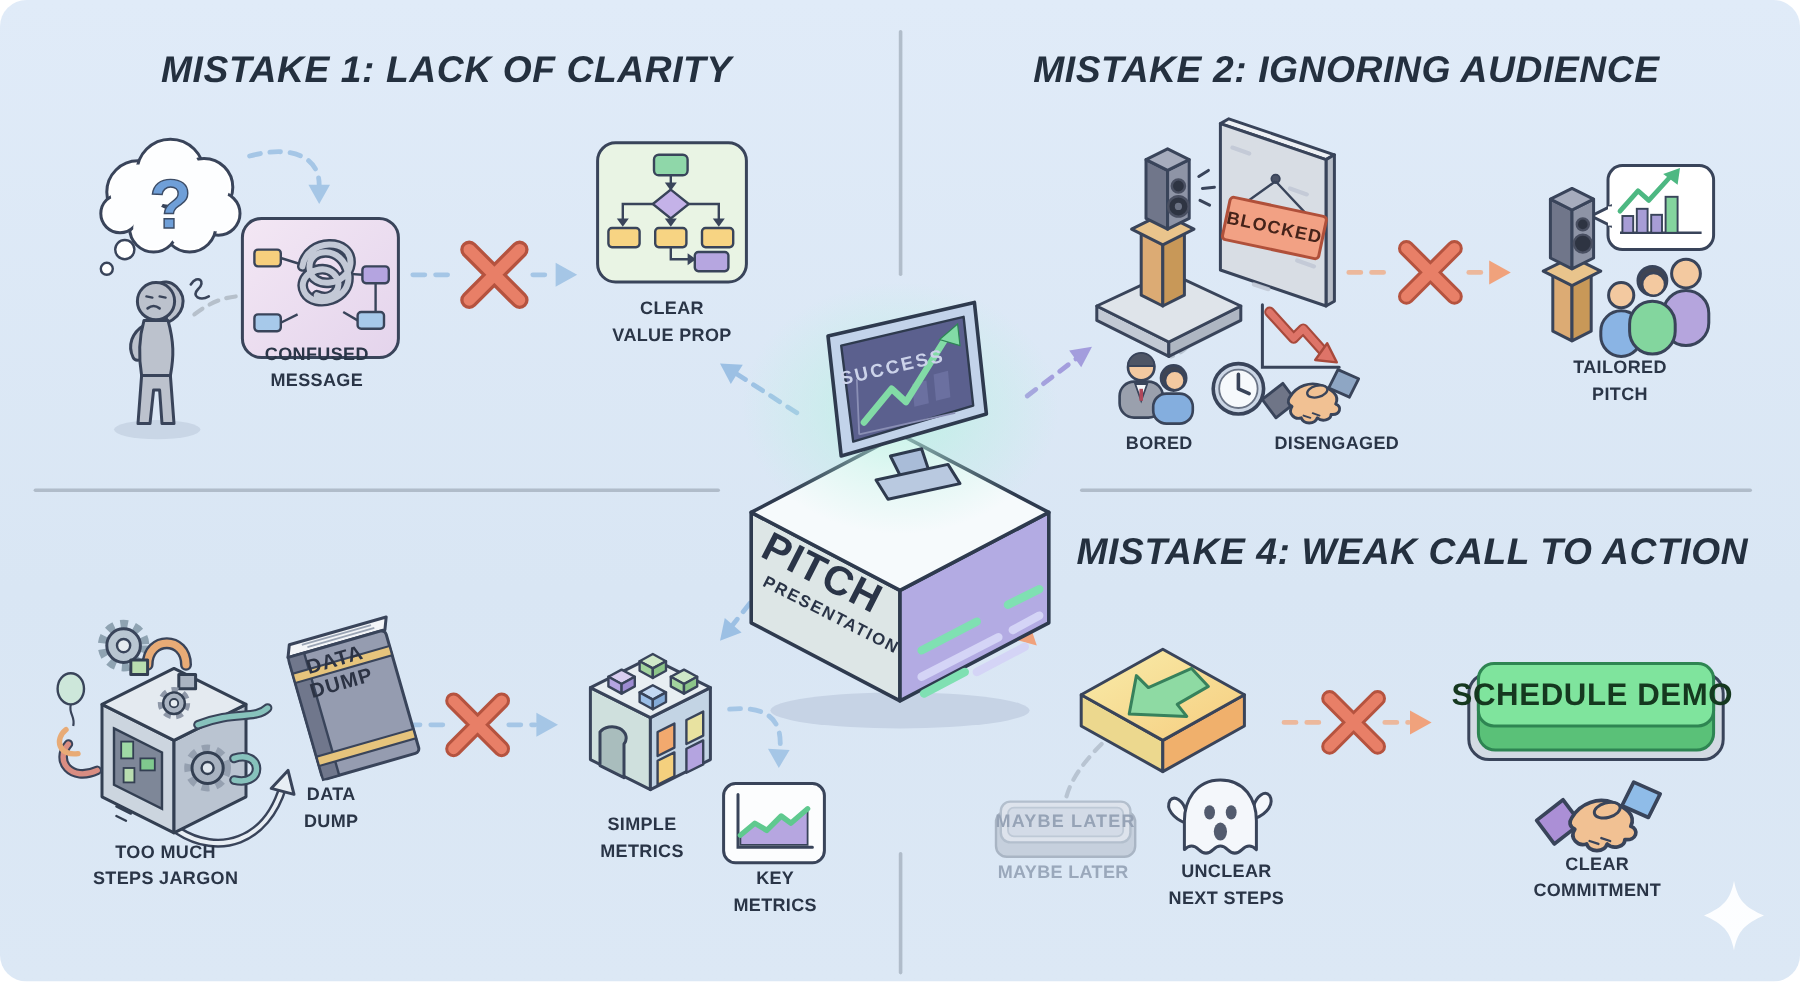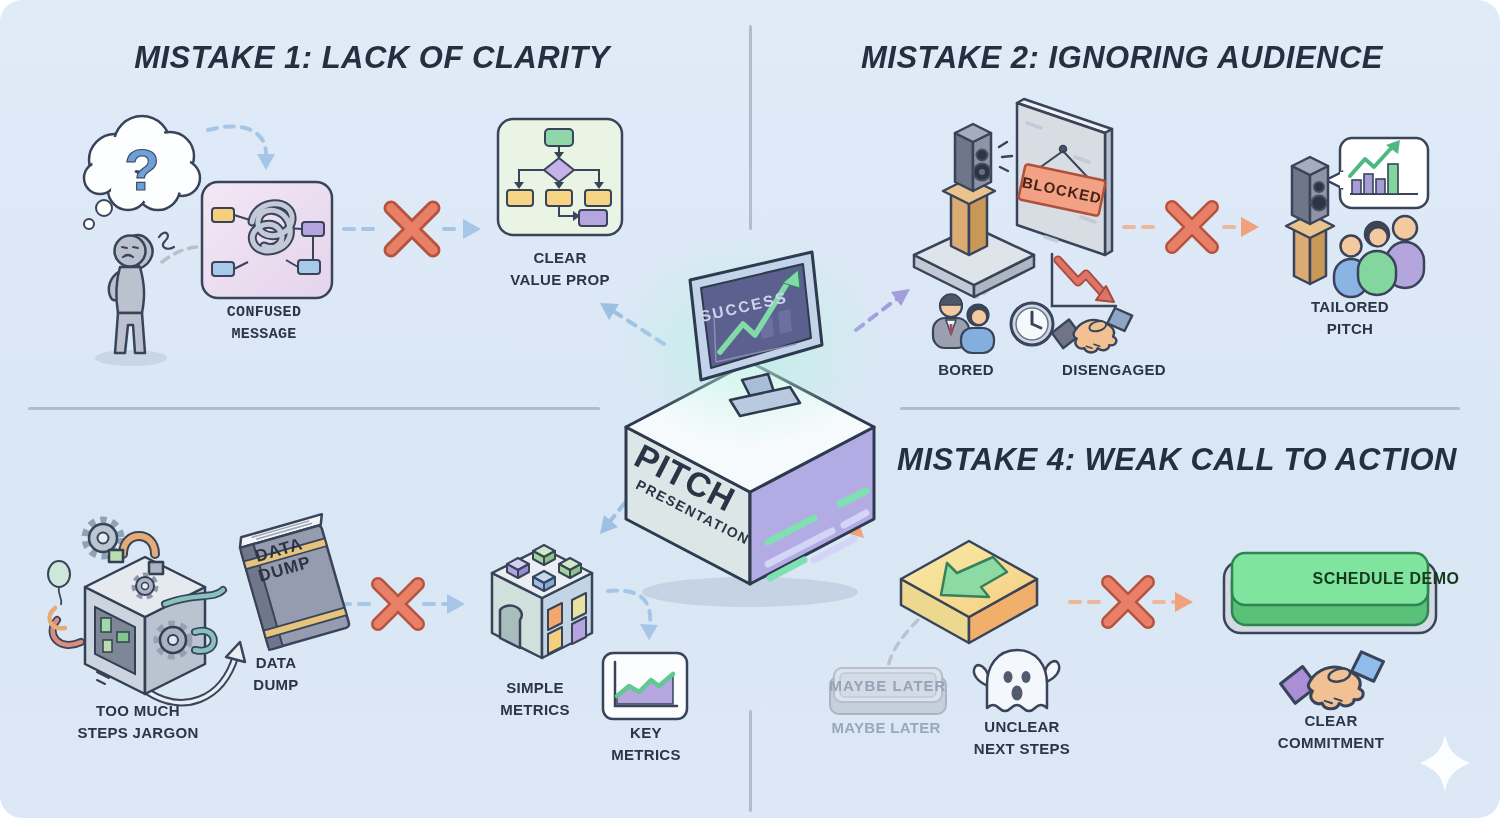--- a/index.html
+++ b/index.html
@@ -492,21 +492,21 @@
   </svg>
 
   <div class="qtitle" style="left:372px;top:40px;">MISTAKE 1: LACK OF CLARITY</div>
   <div class="qtitle" style="left:1122px;top:40px;">MISTAKE 2: IGNORING AUDIENCE</div>
   <div class="qtitle" style="left:1177px;top:442px;">MISTAKE 4: WEAK CALL TO ACTION</div>
 
   <div class="rot" style="left:685px;top:478px;transform:translate(-50%,-50%) rotate(27deg);font-size:34px;letter-spacing:1px;color:#2a3447;">PITCH</div>
   <div class="rot" style="left:693px;top:512px;transform:translate(-50%,-50%) rotate(27deg);font-size:14px;letter-spacing:1.5px;color:#2a3447;">PRESENTATION</div>
   <div class="rot" style="left:744px;top:307px;transform:translate(-50%,-50%) rotate(-13deg);font-size:15.5px;letter-spacing:2px;color:#ccd3ea;">SUCCESS</div>
 
-  <div class="lbl" style="left:264px;top:302px;font-family:Liberation Mono, monospace;">
+  <div class="lbl" style="left:264px;top:285px;">
     <span class="ln">CONFUSED</span>
     <span class="ln">MESSAGE</span>
   </div>
   <div class="lbl" style="left:560px;top:247px;">
     <span class="ln">CLEAR</span>
     <span class="ln">VALUE PROP</span>
   </div>
 
   <div class="rot" style="left:1062px;top:190px;transform:translate(-50%,-50%) rotate(12deg);font-size:15px;letter-spacing:1px;color:#45231a;">BLOCKED</div>
   <div class="lbl" style="left:966px;top:359px;">
@@ -542,19 +542,19 @@
   </div>
 
   <div class="rot" style="left:888px;top:685px;transform:translate(-50%,-50%);font-size:15px;letter-spacing:1px;color:#96a3b6;">MAYBE LATER</div>
   <div class="lbl gray" style="left:886px;top:717px;">
     <span class="ln">MAYBE LATER</span>
   </div>
   <div class="lbl" style="left:1022px;top:716px;">
     <span class="ln">UNCLEAR</span>
     <span class="ln">NEXT STEPS</span>
   </div>
-  <div class="rot" style="left:1386px;top:579px;transform:translate(-50%,-50%);font-size:16px;letter-spacing:.5px;color:#15381f;">SCHEDULE DEMO</div>
+  <div class="rot" style="left:1327px;top:579px;transform:translate(-50%,-50%);font-size:26px;letter-spacing:.5px;color:#15381f;">SCHEDULE DEMO</div>
   <div class="lbl" style="left:1331px;top:710px;">
     <span class="ln">CLEAR</span>
     <span class="ln">COMMITMENT</span>
   </div>
 
 </div>
 
 </body></html>

